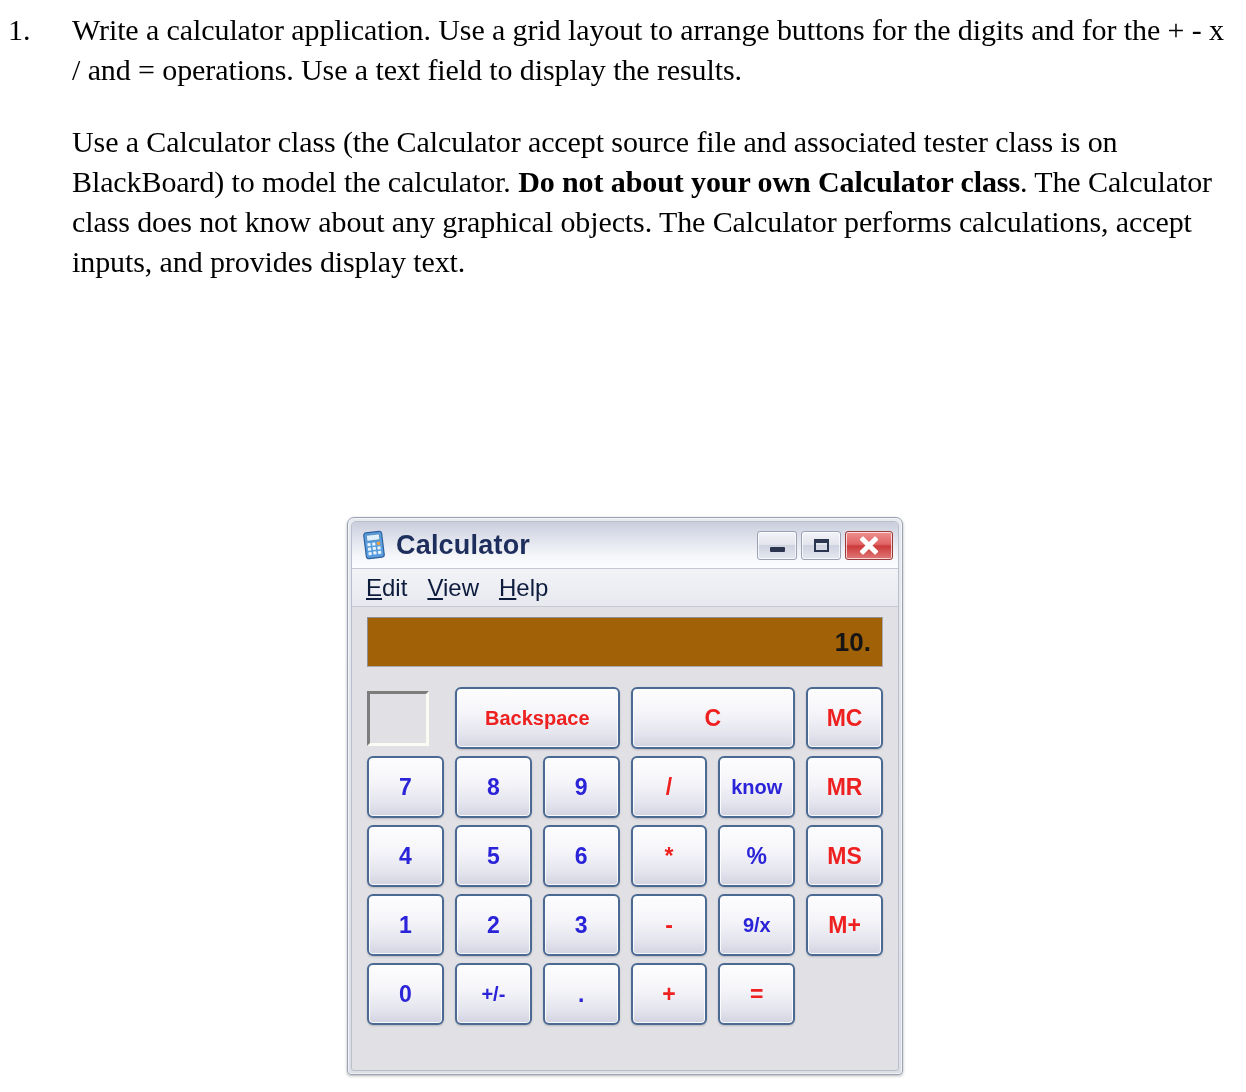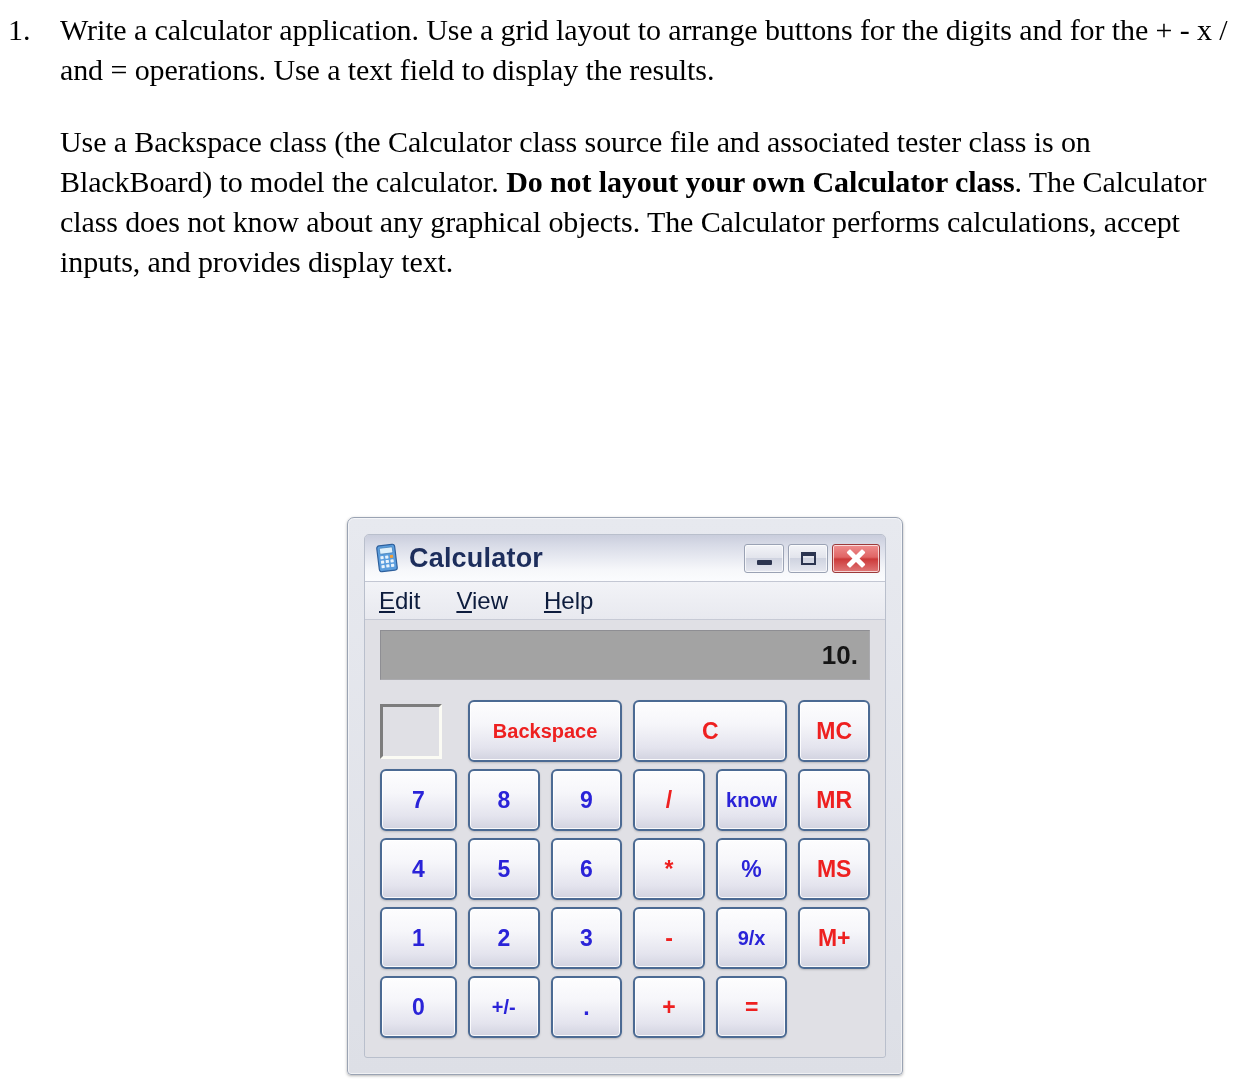--- a/index.html
+++ b/index.html
@@ -33,38 +33,38 @@
     left: 8px;
     top: 10px;
     font-size: 30px;
     line-height: 40px;
     color: #000;
   }
   .para {
     font-size: 30px;
     line-height: 40px;
     color: #000000;
-    margin: 0 0 26px 0;
+    margin: 0 0 26px 12px;
     letter-spacing: -0.1px;
   }
   .para.first { margin-bottom: 32px; }
   .para b { font-weight: bold; }
 
   
   .calc-window {
     position: absolute;
     left: 347px;
     top: 517px;
     width: 556px;
     height: 558px;
     box-sizing: border-box;
     border: 1px solid #9aa3b3;
     border-radius: 7px 7px 4px 4px;
     background: linear-gradient(to bottom, #e7e9ef 0%, #dddfe6 100%);
-    padding: 16px;
+    padding: 3px;
     box-shadow: 0 1px 3px rgba(0,0,0,0.30), 0 0 0 1px rgba(255,255,255,0.55) inset;
     font-family: "Liberation Sans", "DejaVu Sans", sans-serif;
   }
   .calc-inner {
     width: 100%;
     height: 100%;
     box-sizing: border-box;
     border: 1px solid #b9bfcc;
     border-radius: 5px 5px 3px 3px;
     background: #e0e0e5;
@@ -148,41 +148,41 @@
 
   
   .menubar {
     height: 38px;
     box-sizing: border-box;
     background: linear-gradient(to bottom, #f2f3f7 0%, #e8e9ef 100%);
     border-bottom: 1px solid #c7cad5;
     display: flex;
     align-items: center;
     padding-left: 14px;
-    gap: 36px;
+    gap: 20px;
   }
   .menu-item {
     font-size: 24px;
     color: #0d1c3d;
     line-height: 28px;
     white-space: nowrap;
   }
   .menu-item u { text-decoration: underline; text-underline-offset: 2px; }
 
   
   .calc-body {
     padding: 10px 15px 14px 15px;
     background: #e0e0e5;
     height: calc(100% - 86px);
     box-sizing: border-box;
   }
   .display {
     height: 50px;
     box-sizing: border-box;
-    background: #a3a3a3;
+    background: #a16207;
     border: 1px solid #aaaaae;
     border-top-color: #8e8e93;
     border-left-color: #8e8e93;
     display: flex;
     align-items: center;
     justify-content: flex-end;
     padding-right: 11px;
     font-size: 26px;
     font-weight: bold;
     color: #151515;
@@ -230,21 +230,21 @@
   .btn.blue { color: #2a23d8; }
   .btn.small { font-size: 20px; }
 </style>
 </head>
 <body>
 
 <div class="doc">
   <div class="list-item">
     <span class="list-marker">1.</span>
     <p class="para first"><span>Write a calculator application.  Use a grid layout to arrange buttons for the digits and for the + - x / and = operations.  Use a text field to display the results.</span></p>
-    <p class="para"><span>Use a Backspace class  (the Calculator class source file and associated tester class is on BlackBoard) to model the calculator.  </span><b>Do not layout your own Calculator class</b><span>.  The Calculator class does not know about any graphical objects.  The Calculator performs calculations, accept inputs, and provides display text.</span></p>
+    <p class="para"><span>Use a Calculator class  (the Calculator accept source file and associated tester class is on BlackBoard) to model the calculator.  </span><b>Do not about your own Calculator class</b><span>.  The Calculator class does not know about any graphical objects.  The Calculator performs calculations, accept inputs, and provides display text.</span></p>
   </div>
 </div>
 
 <div class="calc-window">
   <div class="calc-inner">
 
     <div class="titlebar">
       <span class="title-icon">
         <svg width="26" height="30" viewBox="0 0 26 30">
           <g transform="rotate(-7 13 15)">

